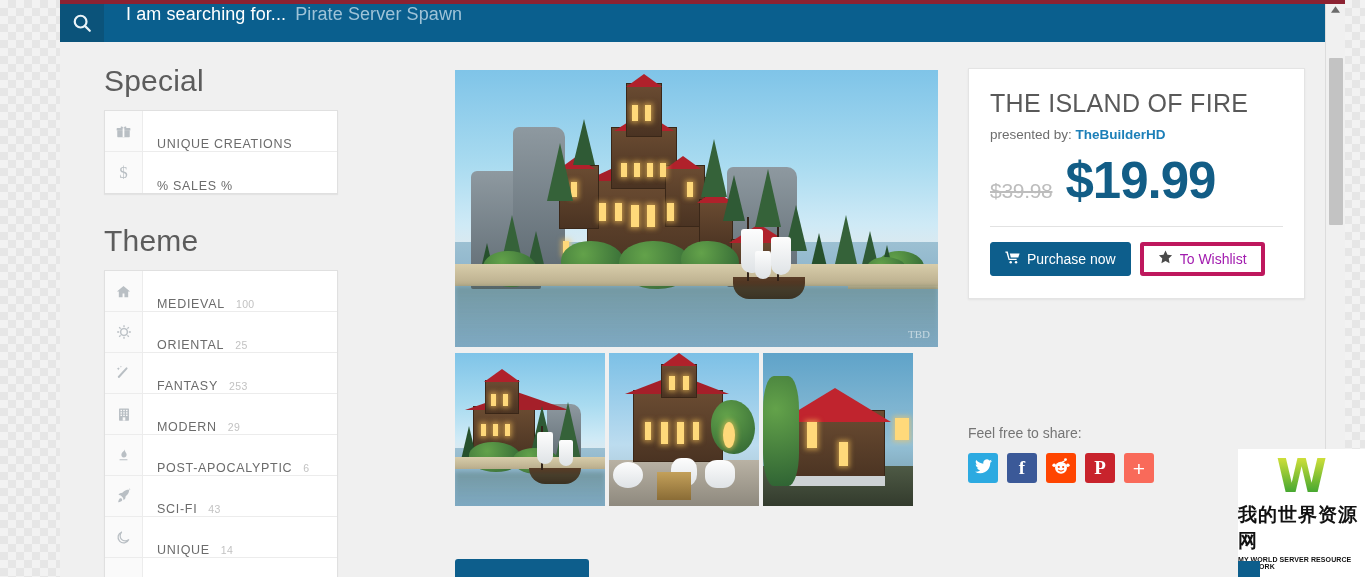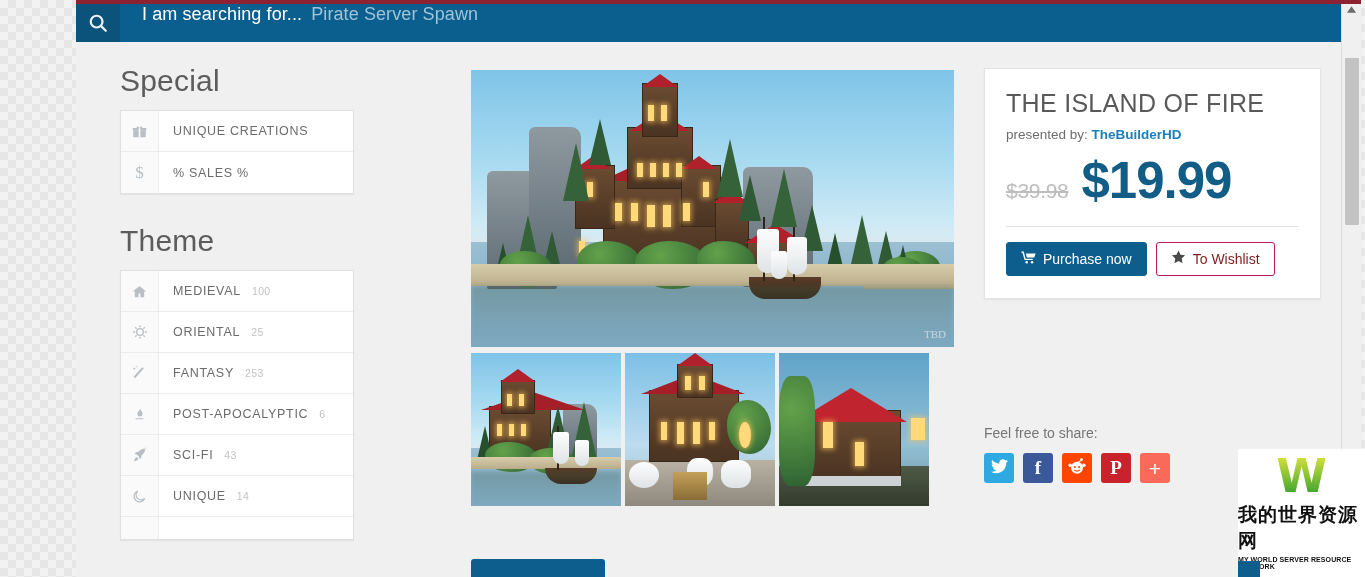--- a/index.html
+++ b/index.html
@@ -16,21 +16,21 @@
     background-color: #f2f2f2;
     background-image:
       linear-gradient(45deg, #e6e6e6 25%, transparent 25%, transparent 75%, #e6e6e6 75%),
       linear-gradient(45deg, #e6e6e6 25%, transparent 25%, transparent 75%, #e6e6e6 75%);
     background-size: 16px 16px;
     background-position: 0 0, 8px 8px;
   }
 
   
   .viewport {
-    position: absolute; left: 76px; top: 0; width: 1285px; height: 577px;
+    position: absolute; left: 60px; top: 0; width: 1285px; height: 577px;
     background: #f0f0f0; overflow: hidden;
   }
   .top-rule {
     position: absolute; left: 0; top: 0; width: 100%; height: 4px;
     background: #8c2232; z-index: 40;
   }
 
   
   .searchbar {
     position: absolute; left: 0; top: 4px; width: 1285px; height: 38px;
@@ -64,21 +64,21 @@
   .side-heading {
     font-size: 30px; font-weight: 400; color: #5c5c5c;
     padding: 22px 0 12px 0; letter-spacing: .2px;
   }
   .side-heading.second { padding-top: 30px; }
   .filter-list {
     background: #ffffff; border: 1px solid #e0e0e0;
     box-shadow: 0 1px 1px rgba(0,0,0,.05);
   }
   .filter-row {
-    display: flex; align-items: center; height: 41px;
+    display: flex; align-items: flex-end; height: 41px;
     border-bottom: 1px solid #ececec; cursor: pointer;
   }
   .filter-row:last-child { border-bottom: none; }
   .filter-ico {
     width: 38px; min-width: 38px; height: 100%;
     background: #fafafa; border-right: 1px solid #ececec;
     display: flex; align-items: center; justify-content: center;
     color: #9aa0a6; font-size: 15px;
   }
   .filter-text {
@@ -188,21 +188,21 @@
   }
   .rule { margin: 16px 0 13px; height: 1px; background: #e2e2e2; }
   .desc { font-size: 13.5px; line-height: 1.45; color: #8c8c8c; }
   .btn-row { margin-top: 15px; display: flex; gap: 9px; }
   .btn {
     display: inline-flex; align-items: center; gap: 7px;
     height: 34px; padding: 0 14px; font-size: 14px; cursor: pointer;
     border-radius: 3px; white-space: nowrap;
   }
   .btn-primary { background: #0d5e8c; color: #fff; border: 1px solid #0d5e8c; }
-  .btn-ghost { background: #fff; color: #7f1d1d; border: 1px solid #be185d; }
+  .btn-ghost { background: #fff; color: #a21caf; border: 4px solid #be185d; }
 
   
   .share { position: absolute; left: 908px; top: 383px; }
   .share-label { font-size: 14px; color: #757575; }
   .share-icons { margin-top: 12px; display: flex; gap: 9px; }
   .share-btn {
     width: 30px; height: 30px; border-radius: 3px; cursor: pointer;
     display: flex; align-items: center; justify-content: center;
     color: #fff; font-weight: 700; font-size: 16px;
   }
@@ -335,20 +335,43 @@
                 <path d="M3.5 3.2l.7 1.7 1.7.7-1.7.7-.7 1.7-.7-1.7L1.1 5.6l1.7-.7z"></path>
                 <path d="M7.4 1l.45 1.1 1.1.45-1.1.45L7.4 4.1 6.95 3l-1.1-.45 1.1-.45z"></path>
               </svg>
             </div>
             <div class="filter-text">
               <span class="filter-name">FANTASY</span>
               <span class="filter-count">253</span>
             </div>
           </div>
 
+          <div class="filter-row">
+            <div class="filter-ico">
+              <svg width="14" height="15" viewBox="0 0 24 24" fill="#b9bfc4">
+                <rect x="3.5" y="1.5" width="17" height="21" rx="1"></rect>
+                <g fill="#fafafa">
+                  <rect x="6" y="4" width="2.6" height="2.4"></rect>
+                    <rect x="10.7" y="4" width="2.6" height="2.4"></rect>
+                    <rect x="15.4" y="4" width="2.6" height="2.4"></rect>
+                  <rect x="6" y="8.1" width="2.6" height="2.4"></rect>
+                    <rect x="10.7" y="8.1" width="2.6" height="2.4"></rect>
+                    <rect x="15.4" y="8.1" width="2.6" height="2.4"></rect>
+                  <rect x="6" y="12.2" width="2.6" height="2.4"></rect>
+                    <rect x="10.7" y="12.2" width="2.6" height="2.4"></rect>
+                    <rect x="15.4" y="12.2" width="2.6" height="2.4"></rect>
+                  <rect x="9.8" y="16.8" width="4.4" height="5.7"></rect>
+                </g>
+              </svg>
+            </div>
+            <div class="filter-text">
+              <span class="filter-name">MODERN</span>
+              <span class="filter-count">29</span>
+            </div>
+          </div>
 
           <div class="filter-row">
             <div class="filter-ico">
               <svg width="15" height="16" viewBox="0 0 24 24" fill="#b9bfc4">
                 <path d="M13.5 1.5c1 4-3.2 5-4.6 8.3-1.2 2.8.6 6.2 3.6 6.2 3.2 0 5-2.6 4.4-5.6-.5-2.6-3-3.4-3.4-8.9z"></path>
                 <rect x="5.5" y="18.6" width="13" height="1.8" rx=".9"></rect>
               </svg>
             </div>
             <div class="filter-text">
               <span class="filter-name">POST-APOCALYPTIC</span>

